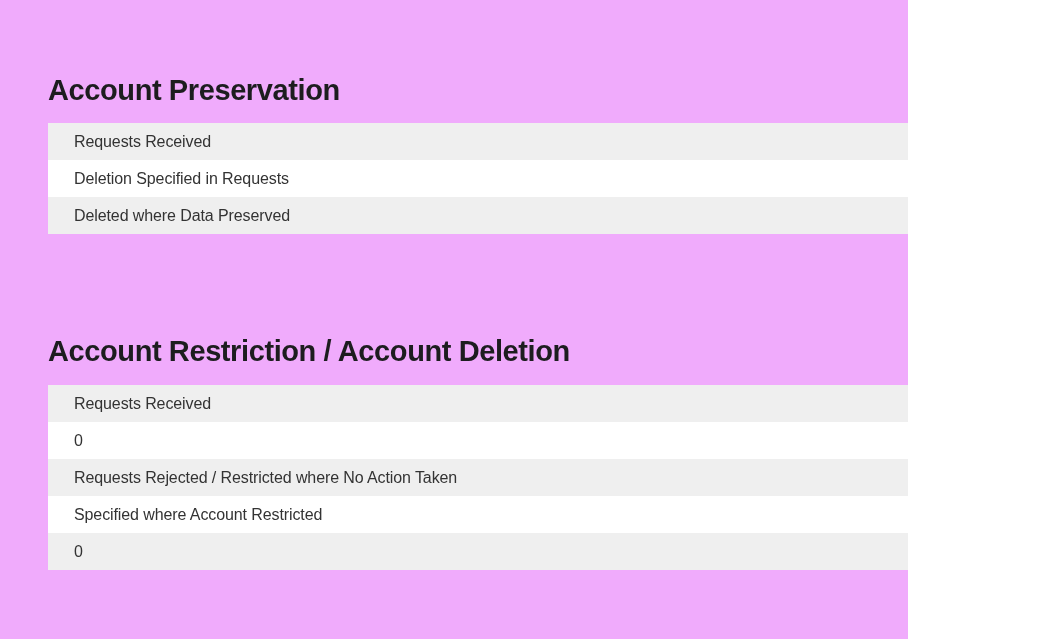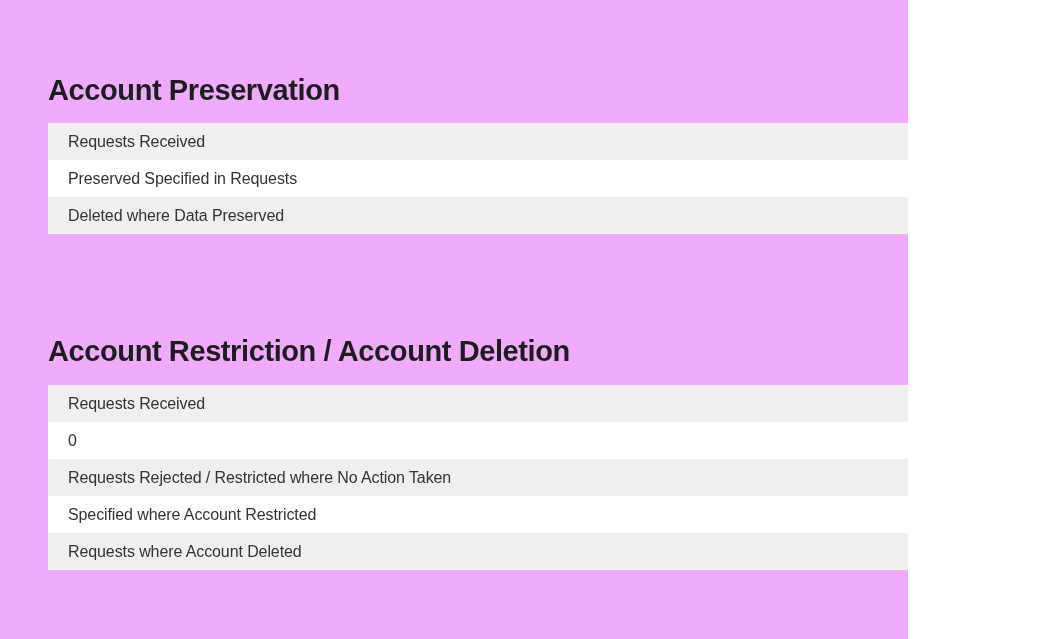--- a/index.html
+++ b/index.html
@@ -37,21 +37,21 @@
   }
   .data-table {
     width: 100%;
   }
   .data-row {
     height: 37px;
     display: flex;
     align-items: center;
     justify-content: space-between;
     box-sizing: border-box;
-    padding: 0 20px;
+    padding: 0 26px;
     background: #ffffff;
   }
   .data-row:nth-child(odd) {
     background: #efefef;
   }
   .row-label {
     font-size: 16px;
     font-weight: 500;
     color: #333333;
     letter-spacing: -0.1px;
@@ -72,21 +72,21 @@
   <div class="content">
 
     <section class="section-first">
       <h1 class="section-title">Account Preservation</h1>
       <div class="data-table">
         <div class="data-row">
           <span class="row-label">Requests Received</span>
           <span class="row-value">1</span>
         </div>
         <div class="data-row">
-          <span class="row-label">Preserved Specified in Requests</span>
+          <span class="row-label">Deletion Specified in Requests</span>
           <span class="row-value">10</span>
         </div>
         <div class="data-row">
           <span class="row-label">Deleted where Data Preserved</span>
           <span class="row-value">8</span>
         </div>
       </div>
     </section>
 
     <section class="section-second">
@@ -101,20 +101,19 @@
         </div>
         <div class="data-row">
           <span class="row-label">Requests Rejected / Restricted where No Action Taken</span>
           <span class="row-value">0</span>
         </div>
         <div class="data-row">
           <span class="row-label">Specified where Account Restricted</span>
           <span class="row-value">0</span>
         </div>
         <div class="data-row">
-          <span class="row-label">Requests where Account Deleted</span>
           <span class="row-value">0</span>
         </div>
       </div>
     </section>
 
   </div>
 </div>
 
 </body></html>

